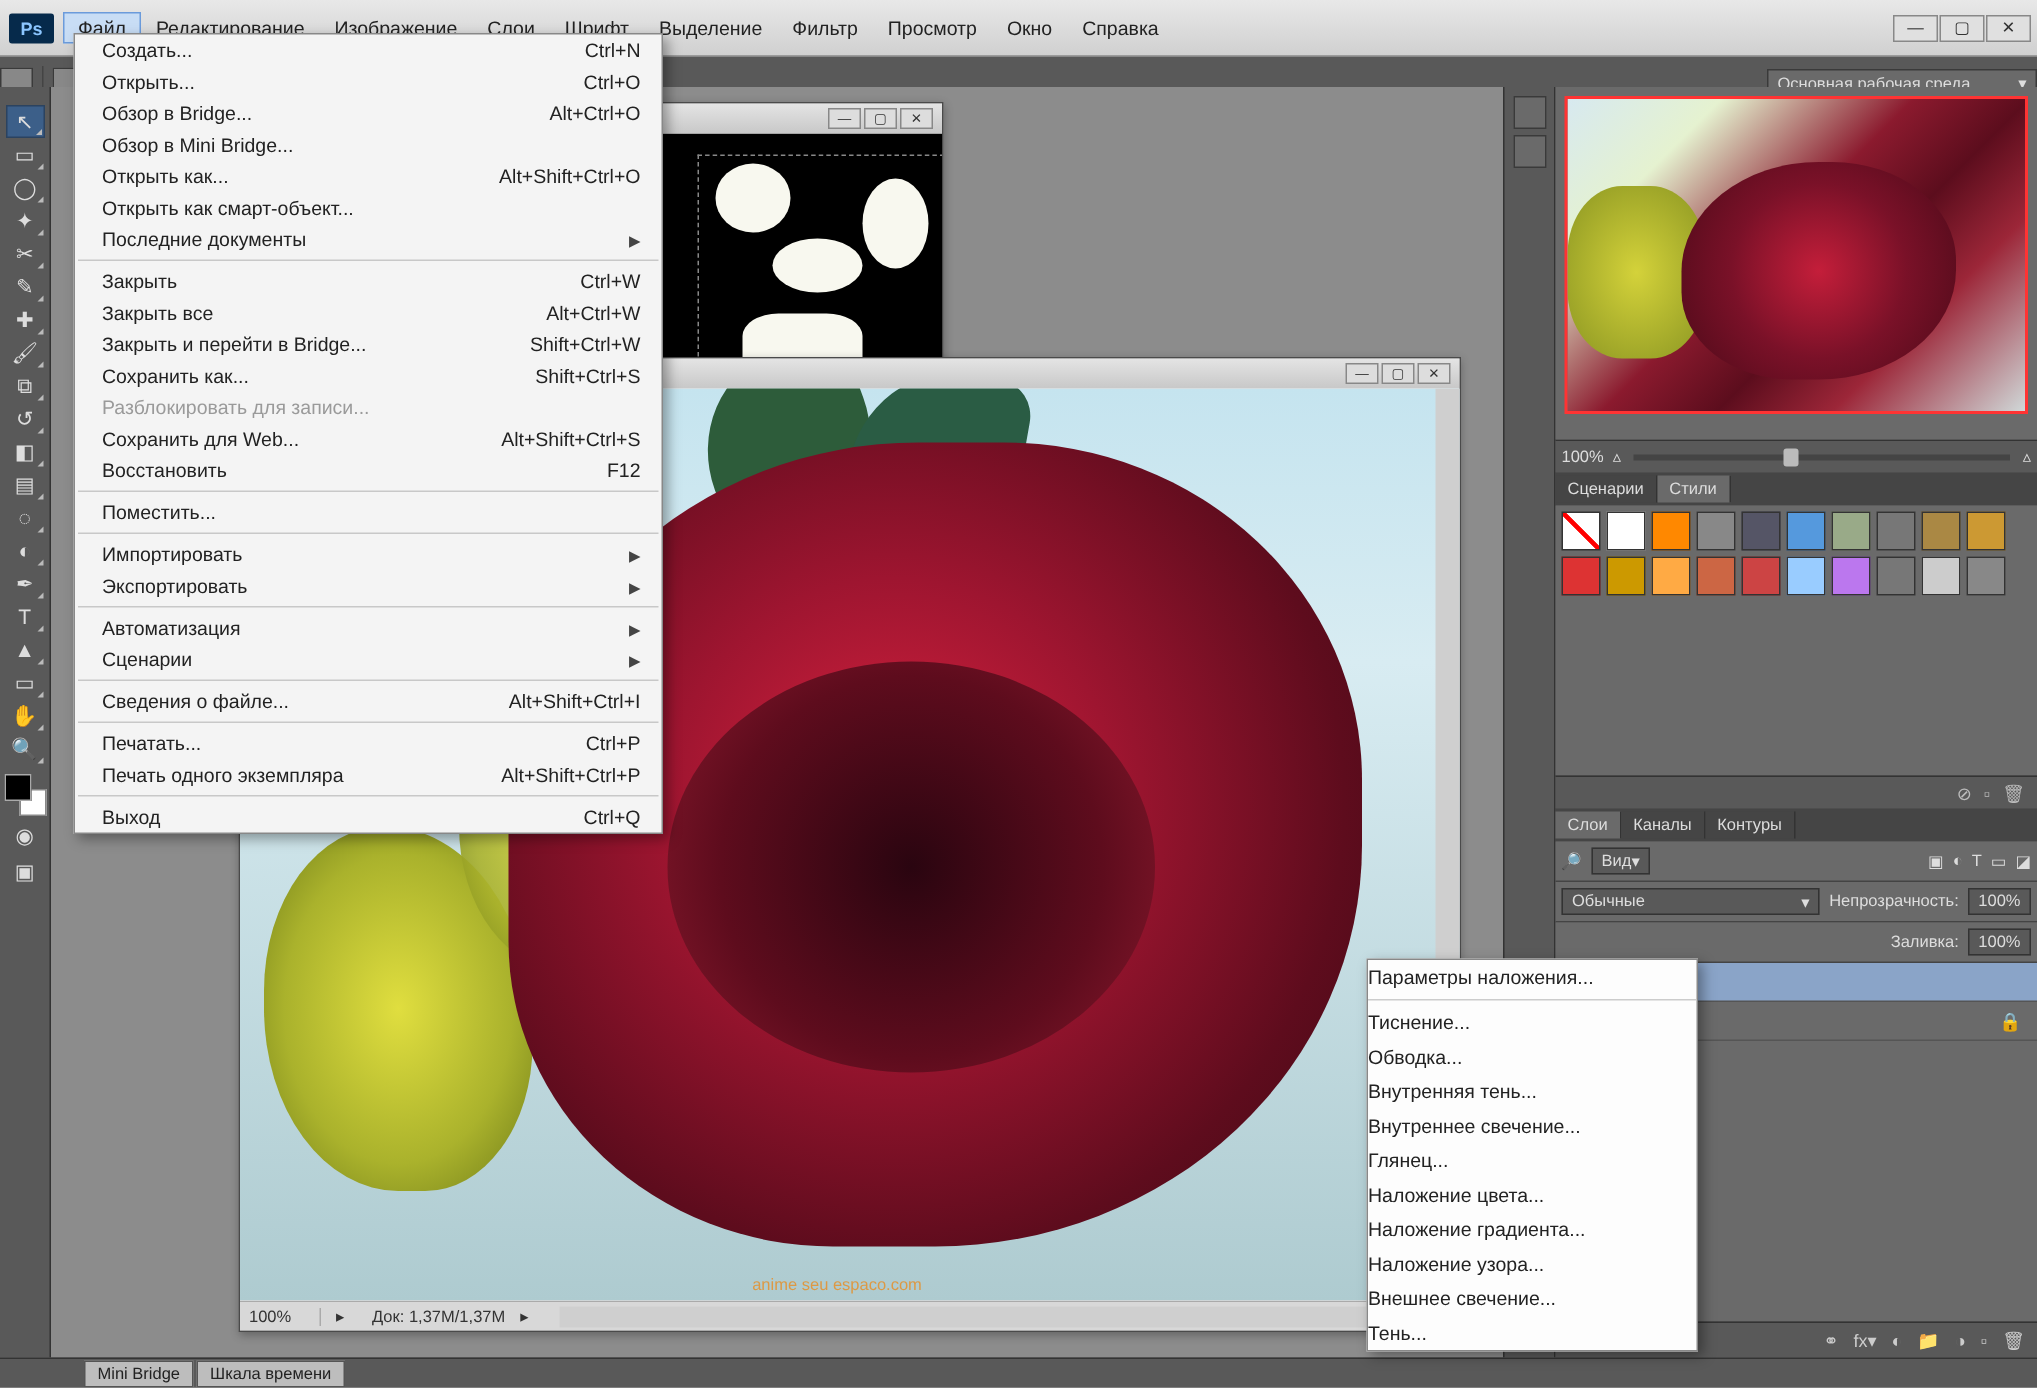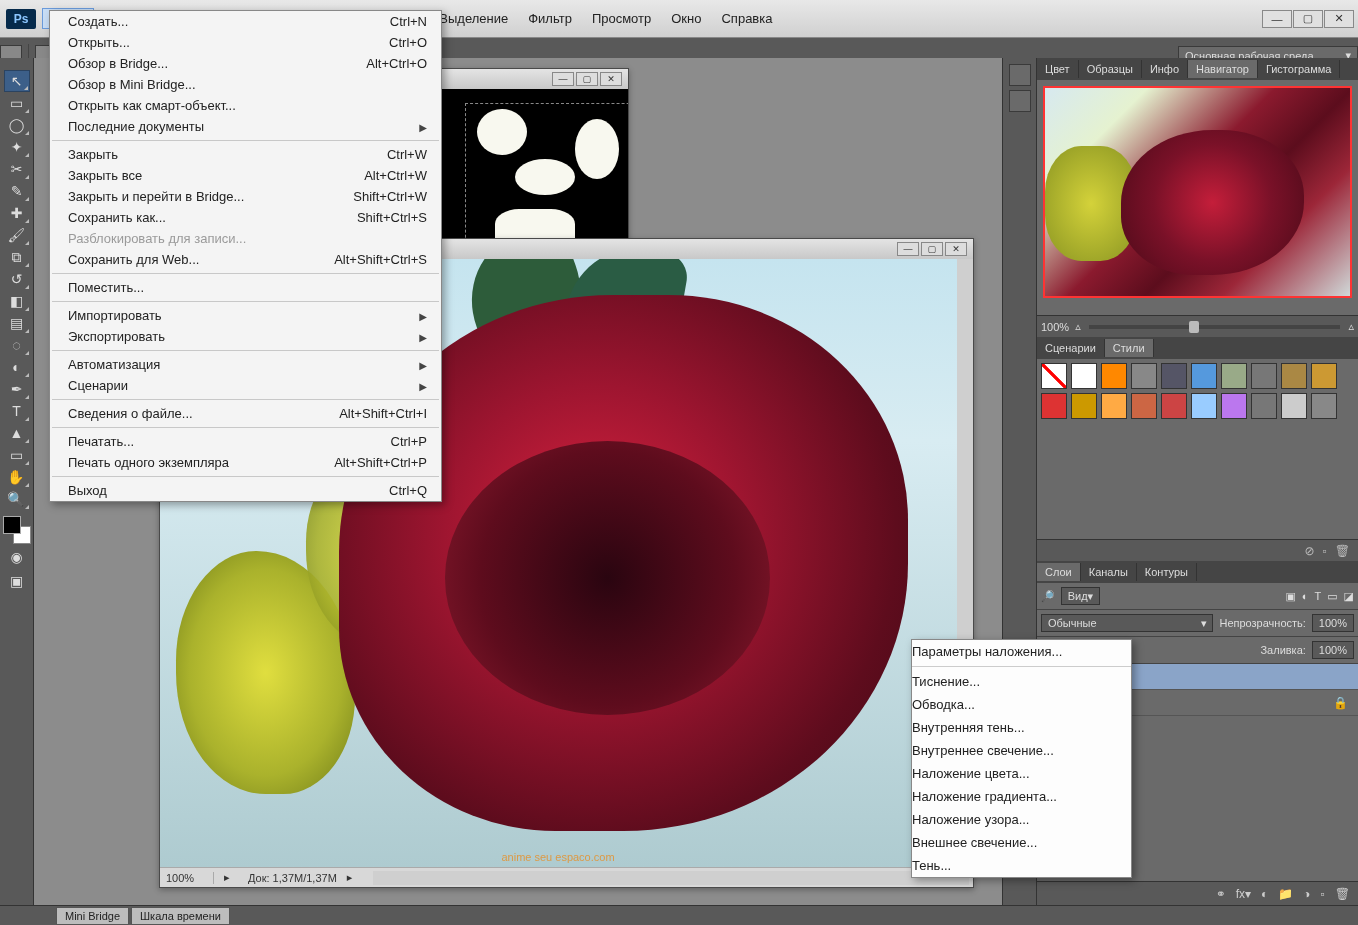--- a/index.html
+++ b/index.html
@@ -46,21 +46,21 @@
   .layers-ctrl select, .layers-ctrl .sel { background:#595959; border:1px solid #333; color:#ddd; font-size:11px; height:18px;}
   .layers-ctrl .sel { padding:1px 6px; display:flex; align-items:center;}
   .dw2img { width:100%; height:100%; background:linear-gradient(180deg,#c5e4ef 0%,#d8ecf2 30%,#aecbd0 100%); position:relative;}
   .rose-big { position:absolute; left:22%; top:6%; width:70%; height:88%; background:radial-gradient(circle at 45% 45%, #d9223f 0%, #9e1530 35%, #5e0c1d 70%, #3c0712 100%); border-radius:48% 42% 50% 38%;}
   .rose-inner { position:absolute; left:35%; top:30%; width:40%; height:45%; background:radial-gradient(circle at 50% 50%, #2a0510 0%, #5e0c1d 60%, #8c1a2e 100%); border-radius:50%;}
   .rose-leaf { position:absolute; width:14%; height:20%; background:#2d5c3a; border-radius:60% 20% 60% 20%;}
   .yellow-fl { position:absolute; width:22%; height:40%; background:radial-gradient(#e0de3f, #aab22c 60%, #6c7a18); border-radius:45% 55% 40% 50%;}
   .wmark { position:absolute; bottom:4px; left:42%; font-size:11px; color:#d94;}
   .dw1img { width:100%; height:100%; background:#000; position:relative;}
   .dw1white { position:absolute; width:50px; height:46px; background:#f8f8ef; border-radius:50%;}
-  .file-menu { position:absolute; left:49px; top:10px; width:393px; background:#f4f4f4; border:1px solid #888; box-shadow:3px 3px 8px rgba(0,0,0,.35); z-index:100; font-size:13px; color:#222;}
+  .file-menu { position:absolute; left:49px; top:22px; width:393px; background:#f4f4f4; border:1px solid #888; box-shadow:3px 3px 8px rgba(0,0,0,.35); z-index:100; font-size:13px; color:#222;}
   .fm-item { display:flex; justify-content:space-between; align-items:center; padding:3px 14px 3px 18px; position:relative;}
   .fm-item.disabled { color:#9a9a9a;}
   .fm-sep { height:1px; background:#c8c8c8; margin:3px 2px;}
   .fm-arrow { color:#444; font-size:10px;}
   .fx-menu { position:absolute; left:911px; top:639px; width:221px; background:#fdfdfd; border:1px solid #888; box-shadow:3px 3px 8px rgba(0,0,0,.35); z-index:90; font-size:13px; color:#222;}
   .fx-item { padding:4px 0;}
   .fx-sep { height:1px; background:#ccc; margin:3px 0;}
   .bottombar { position:absolute; left:0; right:0; bottom:0; height:20px; background:#595959; border-top:1px solid #333; display:flex; align-items:center;padding-left:12px;}
   .bottombar .btab { background:#bdbdbd; border:1px solid #555; padding:2px 8px; font-size:11px; color:#222; margin-left:44px;}
   .bottombar .btab + .btab { margin-left:2px;}
@@ -270,27 +270,20 @@
       </div>
     </div>
   </div>
 
   <div class="minipal">
     <div class="mico"></div>
     <div class="mico"></div>
   </div>
 
   <div class="rightcol">
-    <div class="panelhdr" id="toptabs">
-        <div class="tab">Цвет</div>
-        <div class="tab">Образцы</div>
-        <div class="tab">Инфо</div>
-        <div class="tab active">Навигатор</div>
-        <div class="tab">Гистограмма</div>
-      </div>
     <div class="nav-preview">
       <div class="nav-img">
         <div class="nav-flowers"></div>
         <div class="nav-rose"></div>
       </div>
     </div>
     <div class="nav-zoom">
       <span>100%</span>
       <span style="margin-left:6px">▵</span>
       <div class="slider">
@@ -388,20 +381,24 @@
     </div>
     <div class="fm-item">
       <span>Обзор в Bridge...</span>
       <span>Alt+Ctrl+O</span>
     </div>
     <div class="fm-item">
       <span>Обзор в Mini Bridge...</span>
       <span></span>
     </div>
     <div class="fm-item">
+      <span>Открыть как...</span>
+      <span>Alt+Shift+Ctrl+O</span>
+    </div>
+    <div class="fm-item">
       <span>Открыть как смарт-объект...</span>
       <span></span>
     </div>
     <div class="fm-item">
       <span>Последние документы</span>
       <span><span class="fm-arrow">▶</span></span>
     </div>
     <div class="fm-sep"></div>
     <div class="fm-item">
       <span>Закрыть</span>
@@ -419,20 +416,24 @@
       <span>Сохранить как...</span>
       <span>Shift+Ctrl+S</span>
     </div>
     <div class="fm-item disabled">
       <span>Разблокировать для записи...</span>
       <span></span>
     </div>
     <div class="fm-item">
       <span>Сохранить для Web...</span>
       <span>Alt+Shift+Ctrl+S</span>
+    </div>
+    <div class="fm-item">
+      <span>Восстановить</span>
+      <span>F12</span>
     </div>
     <div class="fm-sep"></div>
     <div class="fm-item">
       <span>Поместить...</span>
       <span></span>
     </div>
     <div class="fm-sep"></div>
     <div class="fm-item">
       <span>Импортировать</span>
       <span><span class="fm-arrow">▶</span></span>
@@ -471,20 +472,21 @@
     </div>
   </div>
 
 <div class="fx-menu" id="fx-menu">
     <div class="fx-item">Параметры наложения...</div>
     <div class="fx-sep"></div>
     <div class="fx-item">Тиснение...</div>
     <div class="fx-item">Обводка...</div>
     <div class="fx-item">Внутренняя тень...</div>
     <div class="fx-item">Внутреннее свечение...</div>
+    <div class="fx-item">Глянец...</div>
     <div class="fx-item">Наложение цвета...</div>
     <div class="fx-item">Наложение градиента...</div>
     <div class="fx-item">Наложение узора...</div>
     <div class="fx-item">Внешнее свечение...</div>
     <div class="fx-item">Тень...</div>
   </div>
 
 <div class="bottombar">
   <div class="btab">Mini Bridge</div>
   <div class="btab">Шкала времени</div>

